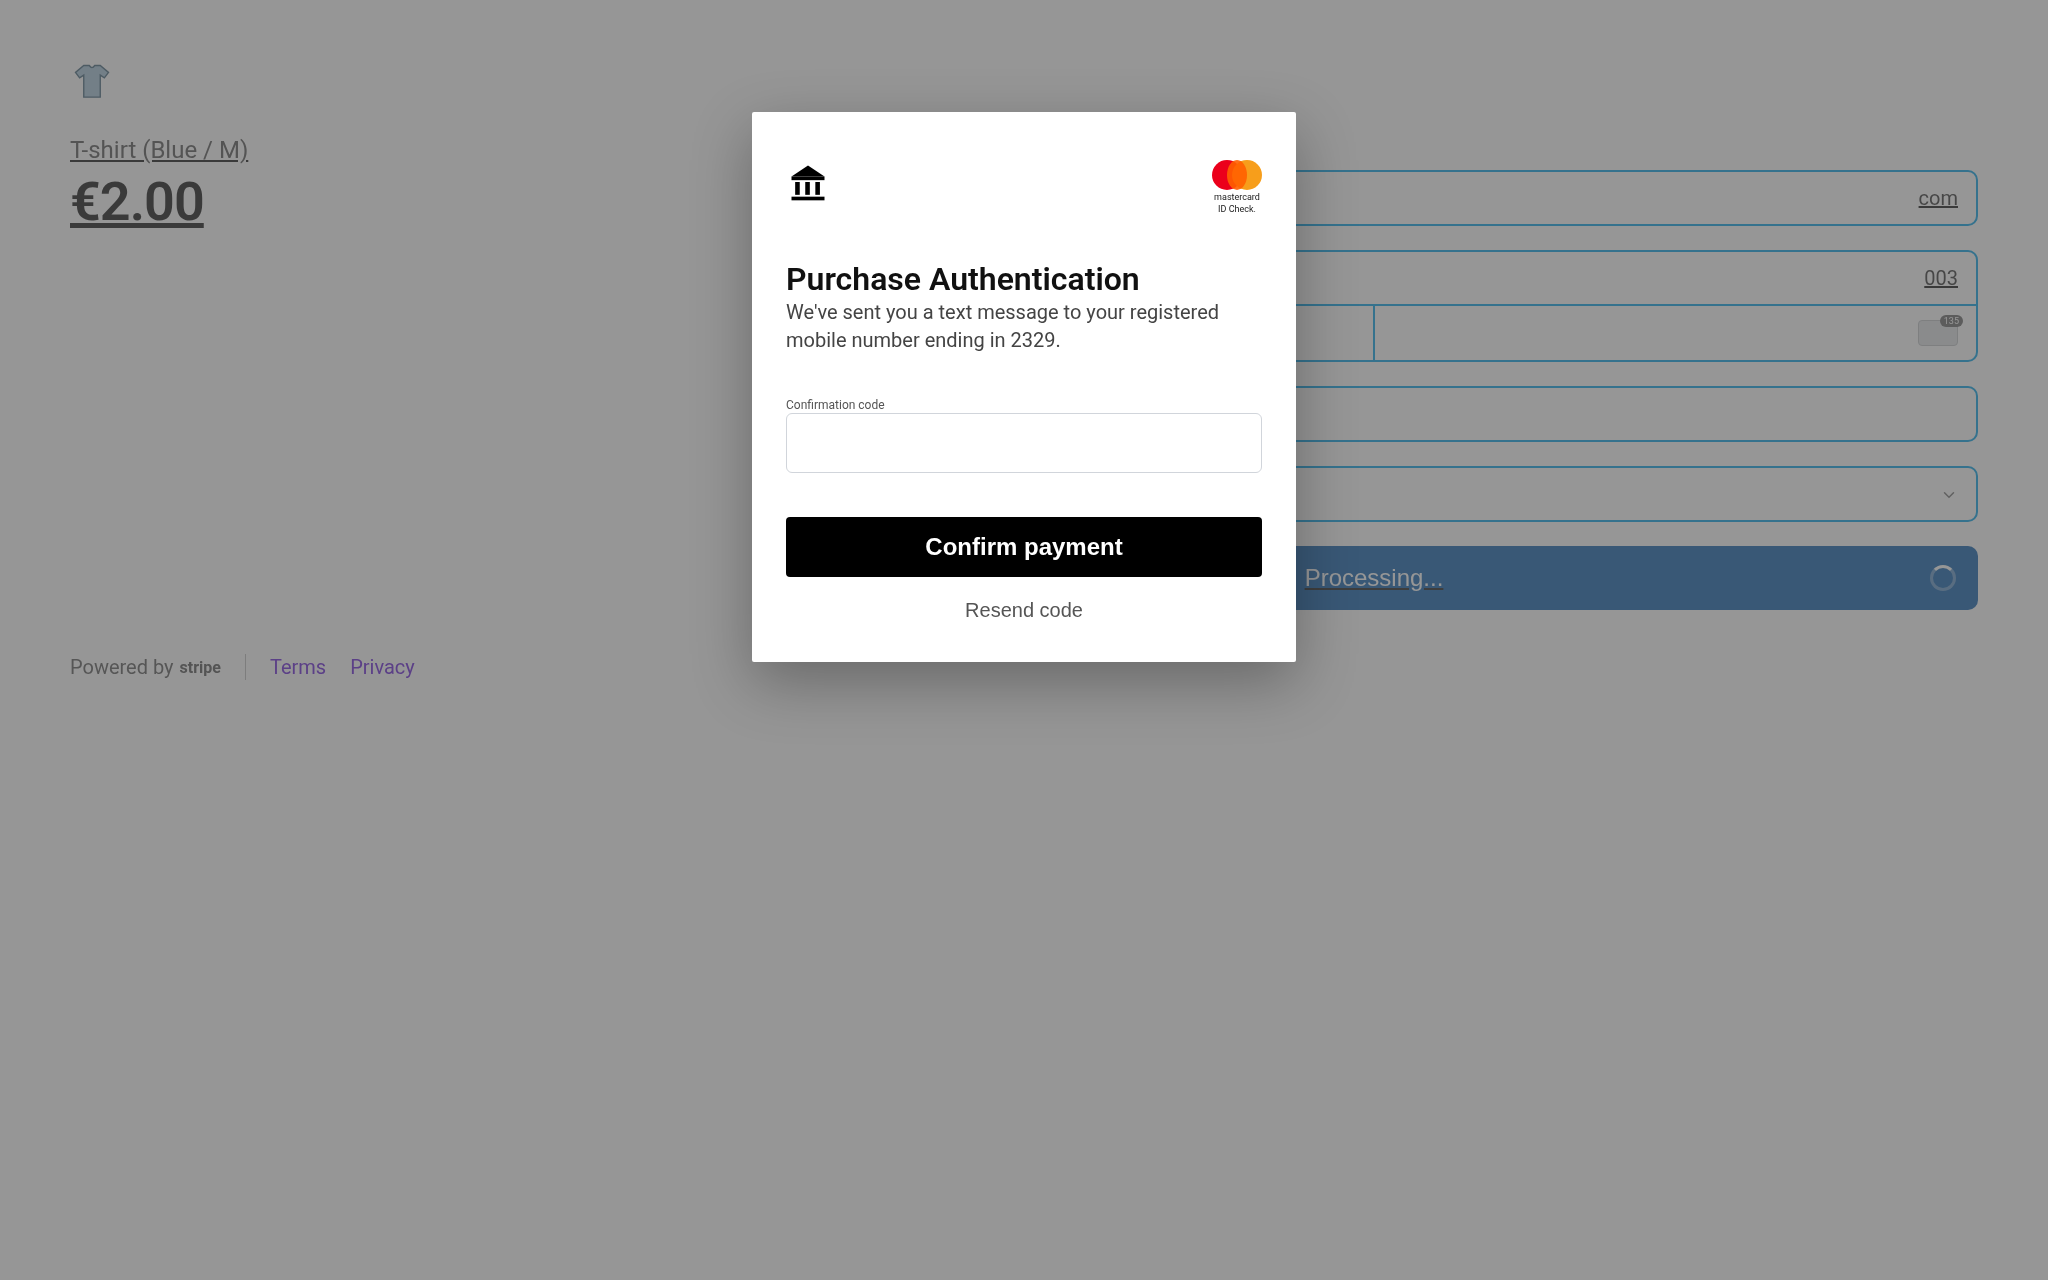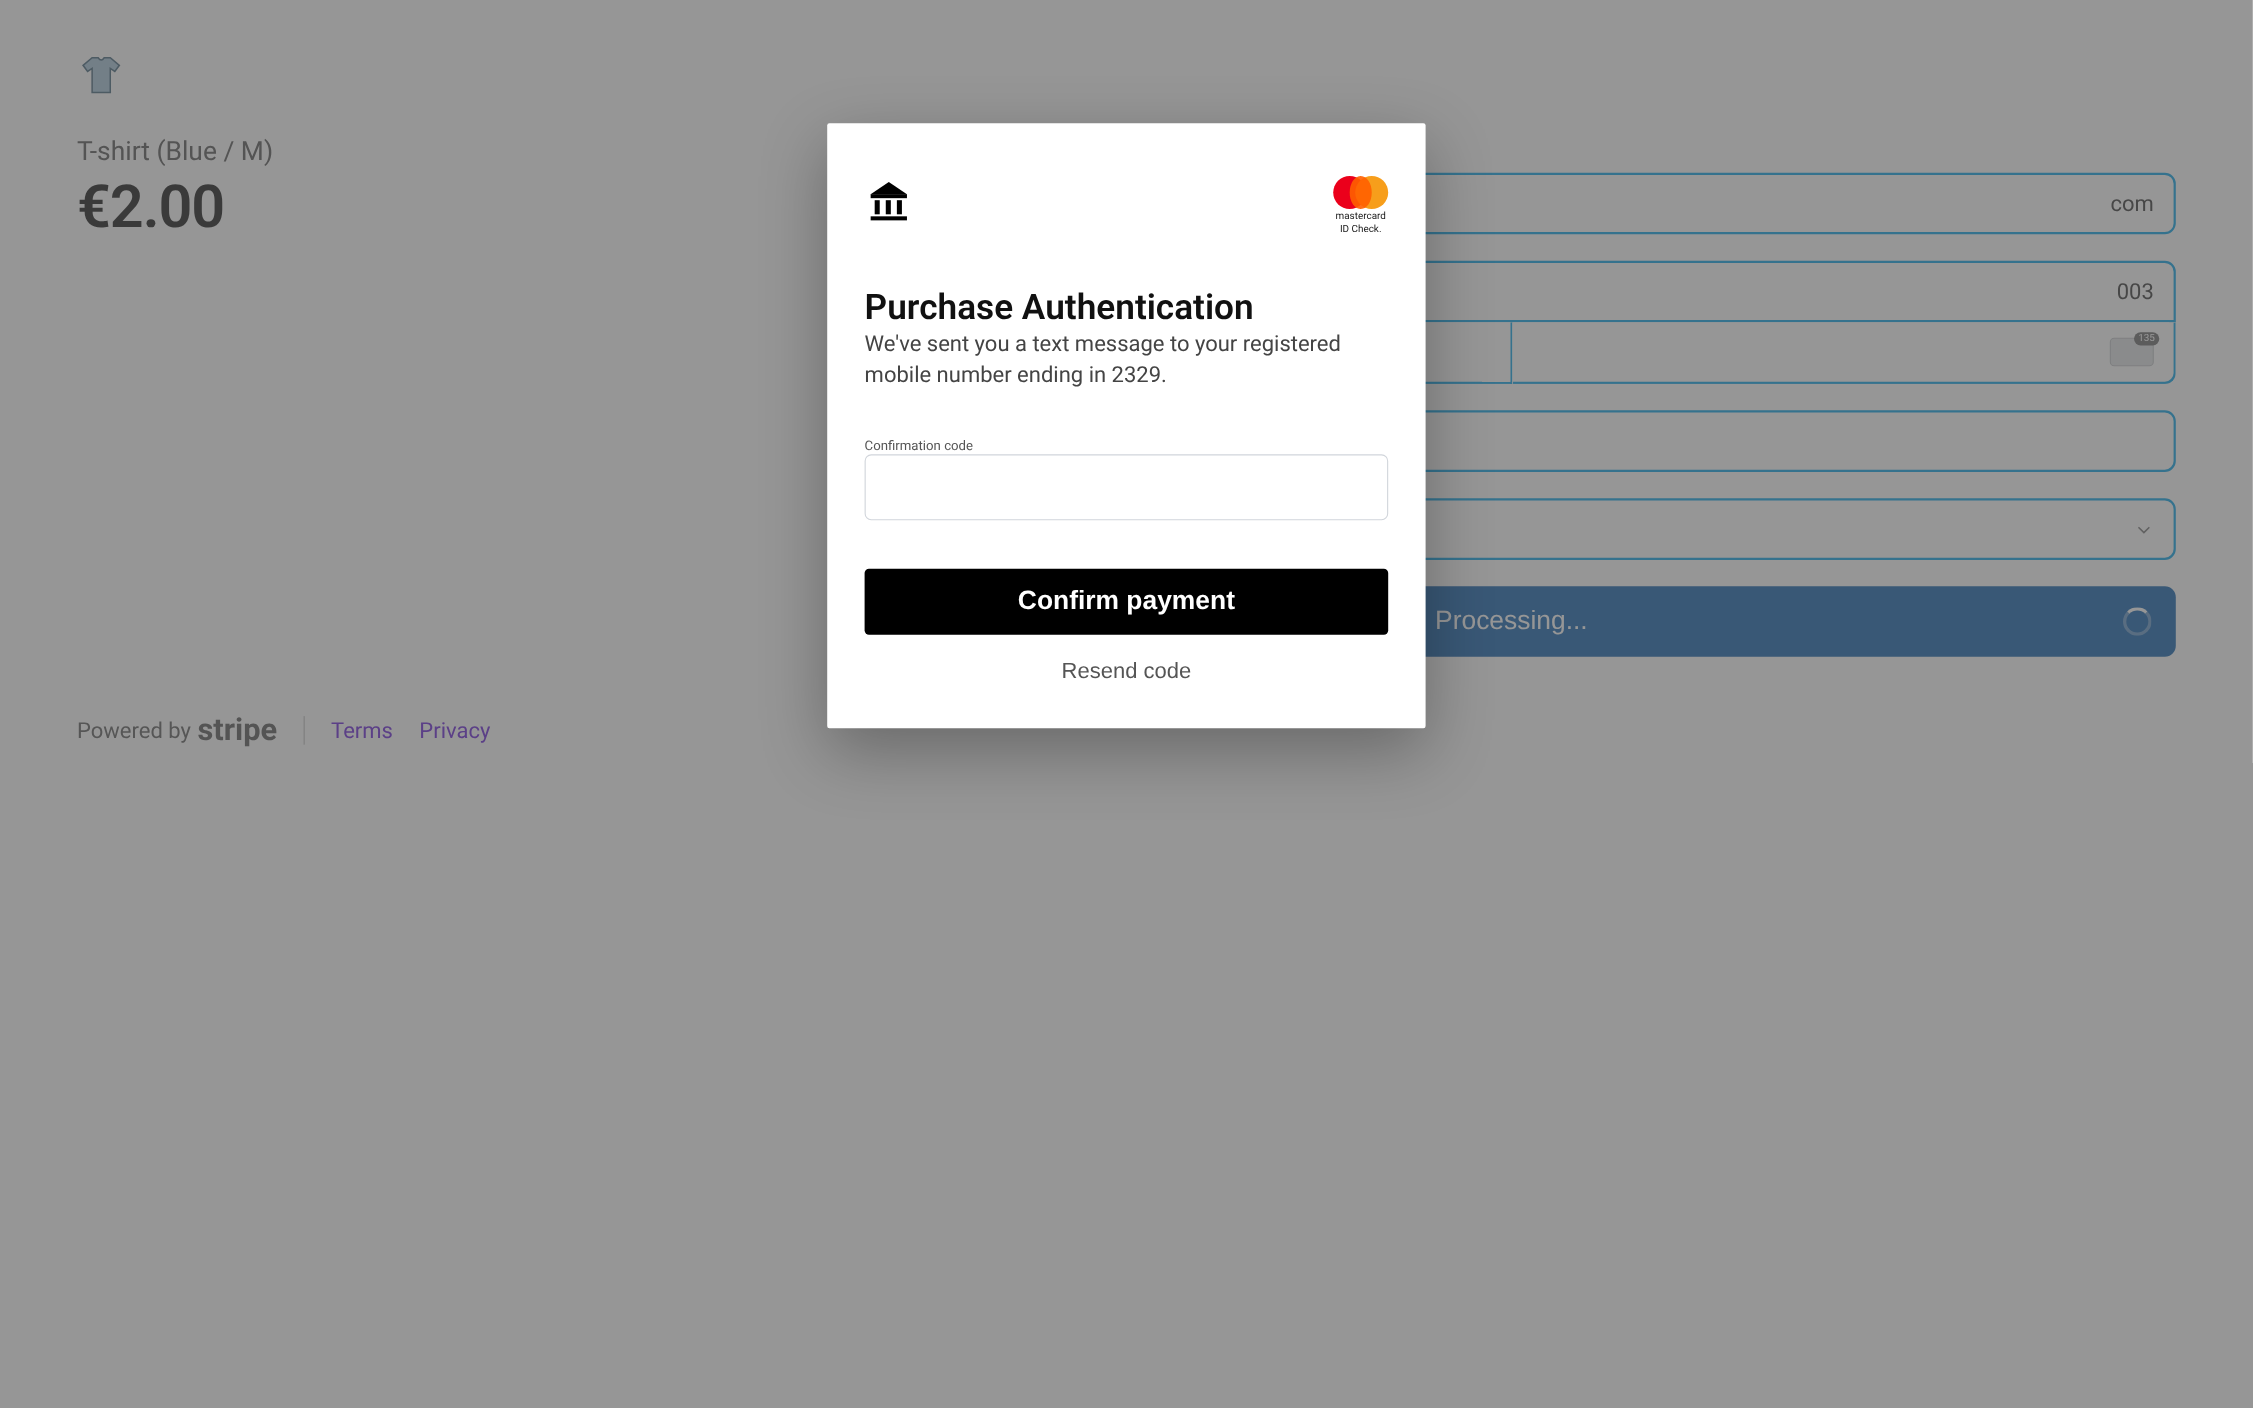--- a/index.html
+++ b/index.html
@@ -12,21 +12,22 @@
     height: 1280px;
     overflow: hidden;
     position: relative;
   }
 
   
   .page {
     display: flex;
     width: 100%;
     height: 100%;
-    padding: 47px 70px 0 70px;
+    padding: 60px 70px 0 70px;
+    text-decoration: underline;
   }
   .left-col {
     width: 640px;
     display: flex;
     flex-direction: column;
     position: relative;
   }
   .product-icon {
     width: 44px;
     height: 44px;
@@ -54,21 +55,21 @@
     color: #5f5f5f;
     font-size: 20px;
   }
   .footer .powered {
     display: flex;
     align-items: center;
     gap: 6px;
   }
   .footer .stripe {
     font-weight: 700;
-    font-size: 28px;
+    font-size: 16px;
     color: #5a5a5a;
   }
   .footer .divider {
     width: 1px;
     height: 26px;
     background: #c0c0c0;
   }
   .footer a {
     color: #6d28d9;
     text-decoration: none;

